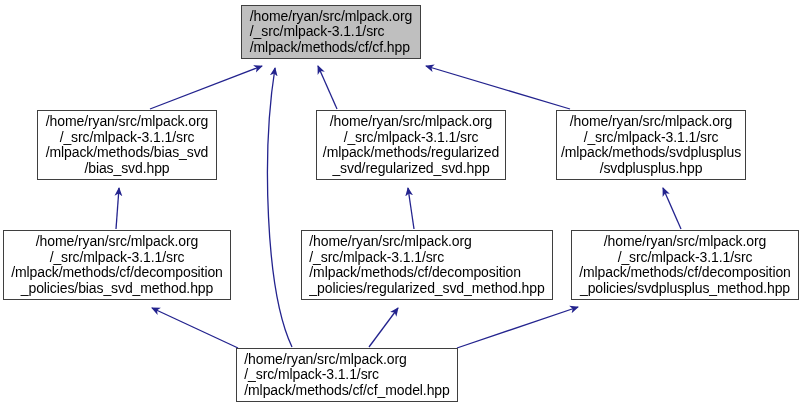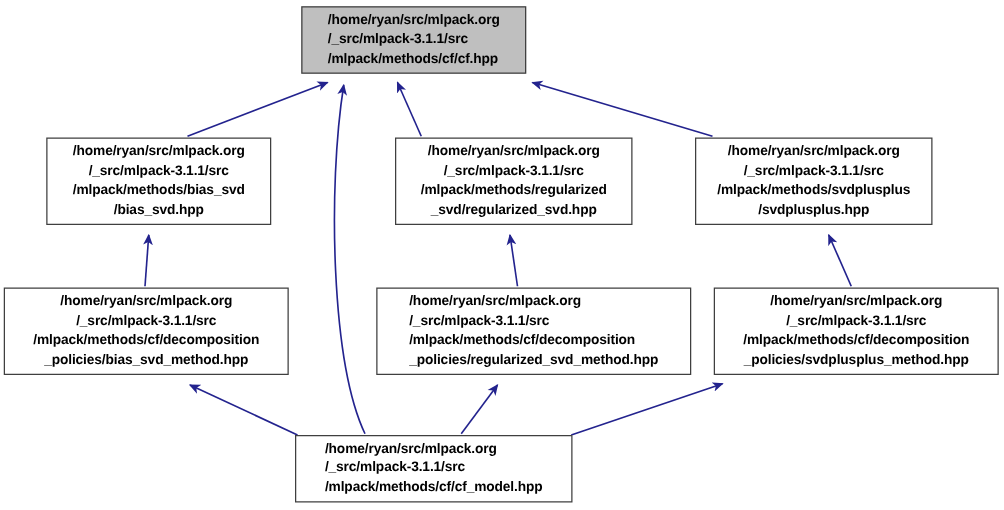--- a/index.html
+++ b/index.html
@@ -33,26 +33,25 @@
     justify-content: center;
     text-align: center;
     z-index: 3;
   }
   .node.root {
     background: #bfbfbf;
     border: 1px solid #404040;
   }
   .node-label {
     font-family: "Liberation Sans", sans-serif;
-    font-size: 11px;
+    font-size: 14px;
     line-height: 15.5px;
     color: #000000;
     white-space: pre;
     letter-spacing: -0.1px;
-    font-weight: bold;
   }
   .node.align-left .node-label { text-align: left; }
   .node.align-center .node-label { text-align: center; }
 </style>
 </head>
 <body>
 
 <div id="graph">
 
   <svg id="edges" viewBox="0 0 803 408" width="803" height="408" xmlns="http://www.w3.org/2000/svg">

